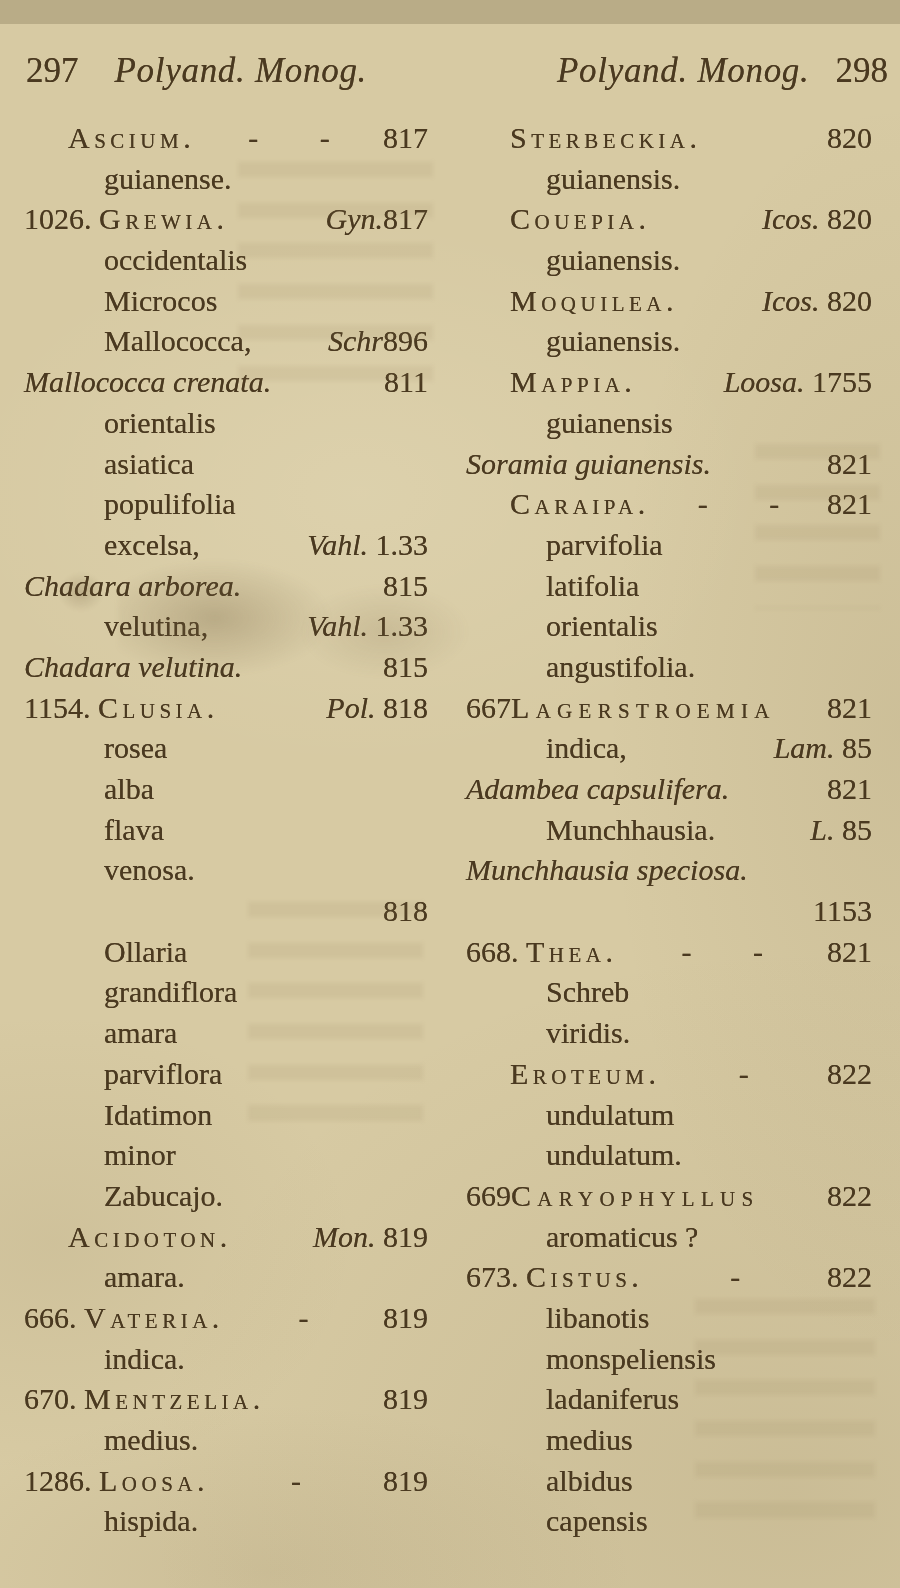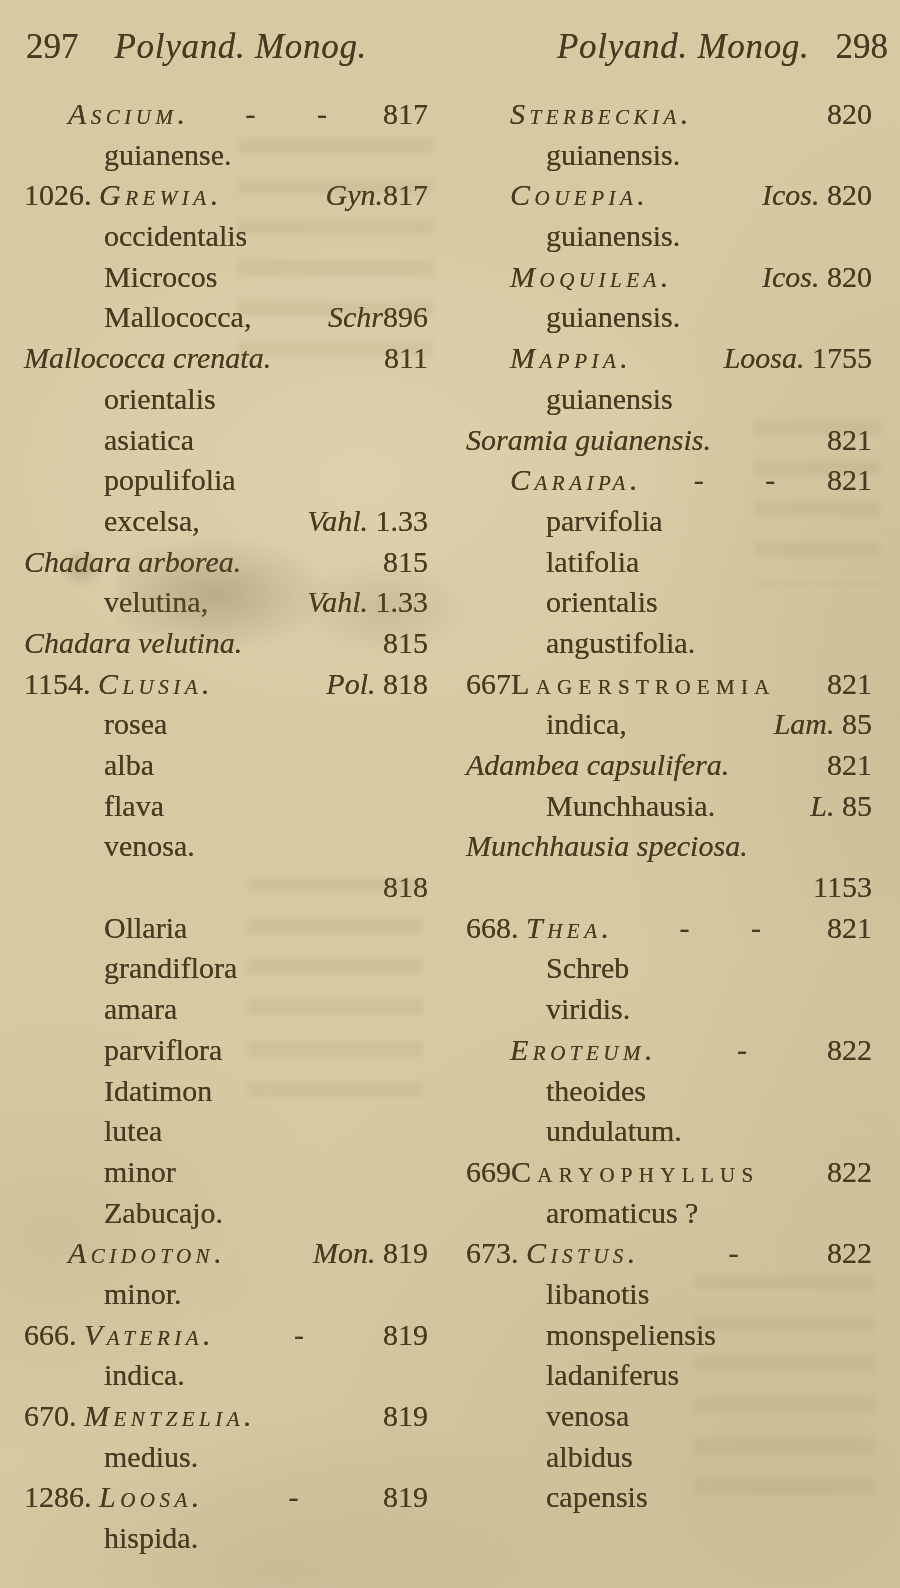--- a/index.html
+++ b/index.html
@@ -12,20 +12,21 @@
     background-color:#d7caa3;
     background-image:
       radial-gradient(ellipse 620px 420px at 40% 30%, rgba(255,250,228,.14), rgba(255,250,228,0) 65%),
       radial-gradient(ellipse 900px 760px at 88% 94%, rgba(118,99,62,.13), rgba(118,99,62,0) 72%),
       radial-gradient(ellipse 420px 900px at 100% 45%, rgba(112,94,58,.10), rgba(112,94,58,0) 70%),
       radial-gradient(ellipse 430px 330px at 6% 78%, rgba(124,104,68,.09), rgba(124,104,68,0) 70%),
       radial-gradient(ellipse 520px 240px at 30% 99%, rgba(124,104,68,.12), rgba(124,104,68,0) 70%);
     font-family:"Liberation Serif","DejaVu Serif",serif;
     color:#4a3920;
     text-shadow:0 0 .6px rgba(74,57,32,.85);
+    margin-top:24px;
   }
   
   .hdr{position:absolute;top:20px;height:54px;line-height:54px;font-size:35px;white-space:pre;}
   .hdr-left{left:26px;}
   .hdr-right{right:12px;}
   .hdr .title{font-style:italic;letter-spacing:.02em;}
   .hdr-left .folio{margin-right:36px;}
   .hdr-right .folio{margin-left:26px;}
   
   .col{position:absolute;top:94px;box-sizing:border-box;}
@@ -36,21 +37,21 @@
     height:40.7px;line-height:40.7px;font-size:30px;
     white-space:pre;
   }
   .ind1{padding-left:44px;}
   .ind2{padding-left:80px;}
   .lgroup{flex:0 1 auto;}
   .mid{flex:1 1 auto;text-align:center;word-spacing:1.8em;}
   .rgroup{margin-left:auto;flex:0 0 auto;}
   .s-r{font-style:normal;}
   .s-i{font-style:italic;}
-  .s-c{font-variant:small-caps;letter-spacing:.15em;font-style:italic;}
+  .s-c{font-variant:small-caps;letter-spacing:.15em;}
   .s-w{font-variant:small-caps;letter-spacing:.21em;}
   
   .stain{position:absolute;pointer-events:none;}
   .stain-big{left:118px;top:535px;width:215px;height:118px;
     background:radial-gradient(ellipse at 45% 50%, rgba(122,103,69,.33), rgba(122,103,69,0) 70%);
     filter:blur(2px);}
   .stain-small{left:300px;top:560px;width:170px;height:95px;
     background:radial-gradient(ellipse at 50% 50%, rgba(122,103,69,.17), rgba(122,103,69,0) 70%);
     filter:blur(2px);}
   .stain-dot{left:58px;top:548px;width:46px;height:40px;
@@ -92,25 +93,24 @@
       <div class="line ind2"><span class="lgroup"><span class="s-r">rosea</span></span></div>
       <div class="line ind2"><span class="lgroup"><span class="s-r">alba</span></span></div>
       <div class="line ind2"><span class="lgroup"><span class="s-r">flava</span></span></div>
       <div class="line ind2"><span class="lgroup"><span class="s-r">venosa.</span></span></div>
       <div class="line ind0"><span class="rgroup"><span class="s-r">818</span></span></div>
       <div class="line ind2"><span class="lgroup"><span class="s-r">Ollaria</span></span></div>
       <div class="line ind2"><span class="lgroup"><span class="s-r">grandiflora</span></span></div>
       <div class="line ind2"><span class="lgroup"><span class="s-r">amara</span></span></div>
       <div class="line ind2"><span class="lgroup"><span class="s-r">parviflora</span></span></div>
       <div class="line ind2"><span class="lgroup"><span class="s-r">Idatimon</span></span></div>
-      <div class="line ind2"><span class="lgroup"><span class="s-r">lutea</span></span></div>
       <div class="line ind2"><span class="lgroup"><span class="s-r">minor</span></span></div>
       <div class="line ind2"><span class="lgroup"><span class="s-r">Zabucajo.</span></span></div>
       <div class="line ind1"><span class="lgroup"><span class="s-c">Acidoton.</span></span><span class="rgroup"><span class="s-i">Mon. </span><span class="s-r">819</span></span></div>
-      <div class="line ind2"><span class="lgroup"><span class="s-r">minor.</span></span></div>
+      <div class="line ind2"><span class="lgroup"><span class="s-r">amara.</span></span></div>
       <div class="line ind0"><span class="lgroup"><span class="s-r">666. </span><span class="s-c">Vateria.</span></span><span class="mid">-</span><span class="rgroup"><span class="s-r">819</span></span></div>
       <div class="line ind2"><span class="lgroup"><span class="s-r">indica.</span></span></div>
       <div class="line ind0"><span class="lgroup"><span class="s-r">670. </span><span class="s-c">Mentzelia.</span></span><span class="rgroup"><span class="s-r">819</span></span></div>
       <div class="line ind2"><span class="lgroup"><span class="s-r">medius.</span></span></div>
       <div class="line ind0"><span class="lgroup"><span class="s-r">1286. </span><span class="s-c">Loosa.</span></span><span class="mid">-</span><span class="rgroup"><span class="s-r">819</span></span></div>
       <div class="line ind2"><span class="lgroup"><span class="s-r">hispida.</span></span></div>
     </div>
   <div class="col col-right">
       <div class="line ind1"><span class="lgroup"><span class="s-c">Sterbeckia.</span></span><span class="rgroup"><span class="s-r">820</span></span></div>
       <div class="line ind2"><span class="lgroup"><span class="s-r">guianensis.</span></span></div>
@@ -129,29 +129,29 @@
       <div class="line ind0"><span class="lgroup"><span class="s-r">667</span><span class="s-w">Lagerstroemia</span></span><span class="rgroup"><span class="s-r">821</span></span></div>
       <div class="line ind2"><span class="lgroup"><span class="s-r">indica,</span></span><span class="rgroup"><span class="s-i">Lam. </span><span class="s-r">85</span></span></div>
       <div class="line ind0"><span class="lgroup"><span class="s-i">Adambea capsulifera.</span></span><span class="rgroup"><span class="s-r">821</span></span></div>
       <div class="line ind2"><span class="lgroup"><span class="s-r">Munchhausia. </span></span><span class="rgroup"><span class="s-i">L. </span><span class="s-r">85</span></span></div>
       <div class="line ind0"><span class="lgroup"><span class="s-i">Munchhausia speciosa.</span></span></div>
       <div class="line ind0"><span class="lgroup"></span><span class="rgroup"><span class="s-r">1153</span></span></div>
       <div class="line ind0"><span class="lgroup"><span class="s-r">668. </span><span class="s-c">Thea.</span></span><span class="mid">- -</span><span class="rgroup"><span class="s-r">821</span></span></div>
       <div class="line ind2"><span class="lgroup"><span class="s-r">Schreb</span></span></div>
       <div class="line ind2"><span class="lgroup"><span class="s-r">viridis.</span></span></div>
       <div class="line ind1"><span class="lgroup"><span class="s-c">Eroteum.</span></span><span class="mid">-</span><span class="rgroup"><span class="s-r">822</span></span></div>
-      <div class="line ind2"><span class="lgroup"><span class="s-r">theoides</span></span></div>
+      <div class="line ind2"><span class="lgroup"><span class="s-r">undulatum</span></span></div>
       <div class="line ind2"><span class="lgroup"><span class="s-r">undulatum.</span></span></div>
       <div class="line ind0"><span class="lgroup"><span class="s-r">669</span><span class="s-w">Caryophyllus</span></span><span class="rgroup"><span class="s-r">822</span></span></div>
       <div class="line ind2"><span class="lgroup"><span class="s-r">aromaticus ?</span></span></div>
       <div class="line ind0"><span class="lgroup"><span class="s-r">673. </span><span class="s-c">Cistus.</span></span><span class="mid">-</span><span class="rgroup"><span class="s-r">822</span></span></div>
       <div class="line ind2"><span class="lgroup"><span class="s-r">libanotis</span></span></div>
       <div class="line ind2"><span class="lgroup"><span class="s-r">monspeliensis</span></span></div>
       <div class="line ind2"><span class="lgroup"><span class="s-r">ladaniferus</span></span></div>
-      <div class="line ind2"><span class="lgroup"><span class="s-r">venosa</span></span></div>
+      <div class="line ind2"><span class="lgroup"><span class="s-r">medius</span></span></div>
       <div class="line ind2"><span class="lgroup"><span class="s-r">albidus</span></span></div>
       <div class="line ind2"><span class="lgroup"><span class="s-r">capensis</span></span></div>
     </div>
 
   <div class="stain stain-big"></div>
   <div class="stain stain-small"></div>
   <div class="stain stain-dot"></div>
   <div class="ghost ghost-1"></div>
   <div class="ghost ghost-2"></div>
   <div class="ghost ghost-3"></div>

